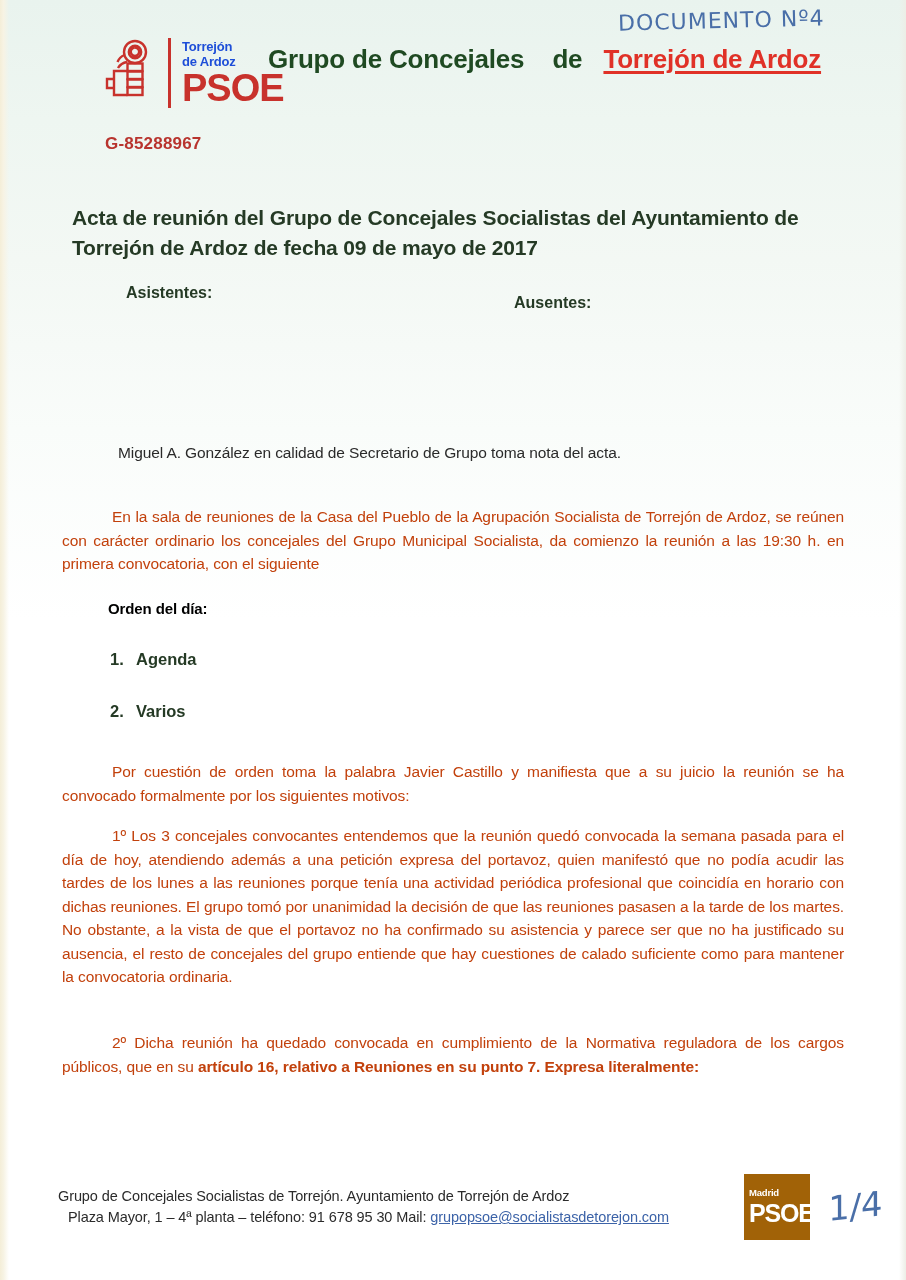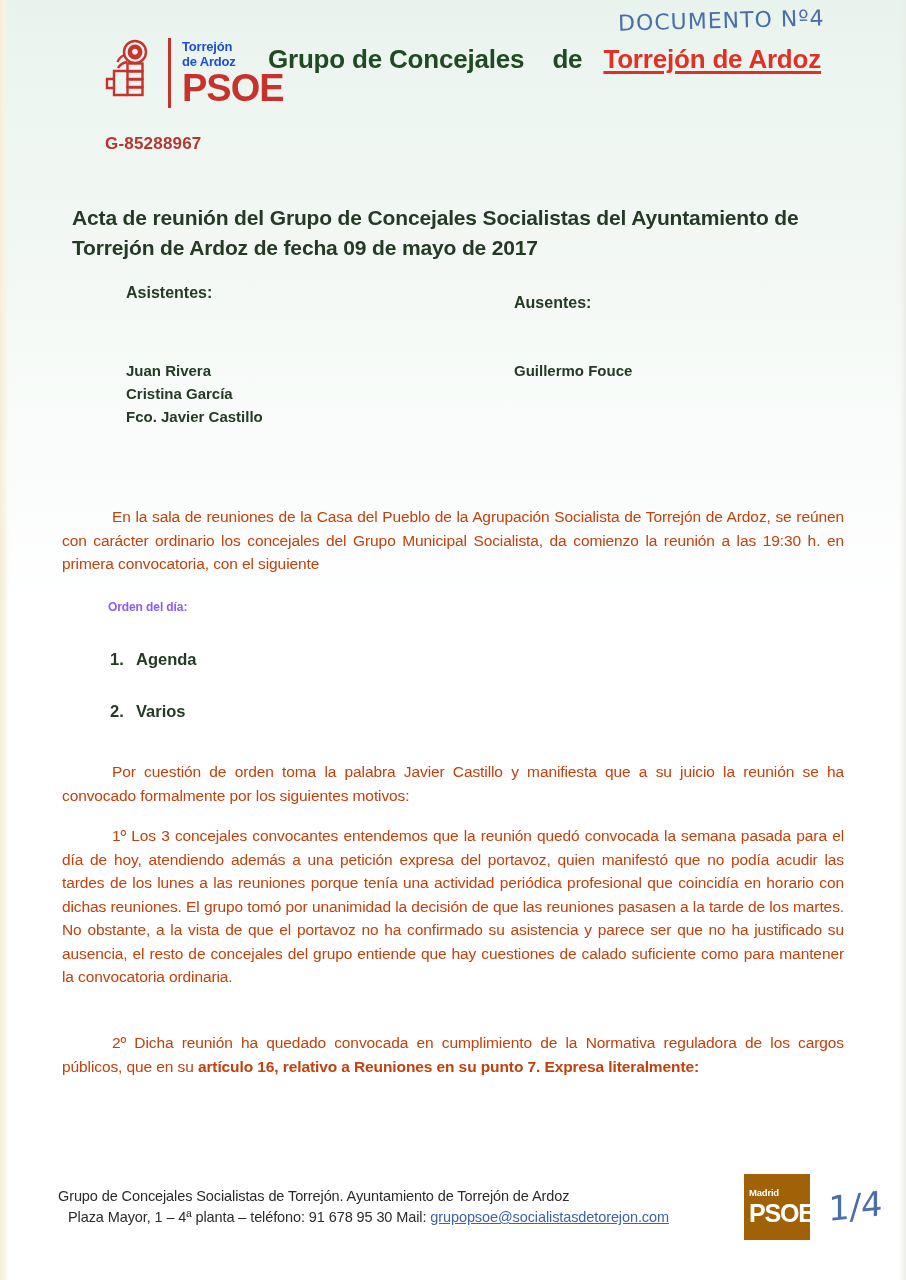--- a/index.html
+++ b/index.html
@@ -198,21 +198,21 @@
     font-size: 15.5px;
     line-height: 1.52;
     text-align: justify;
     letter-spacing: -0.1px;
   }
   .para .lead { padding-left: 50px; }
 
   #para-sala { left: 62px; top: 505px; width: 782px; }
   #para-orden-word {
     left: 108px; top: 598px;
-    font-size: 12px; font-weight: bold; color: #8b5cf6;
+    font-size: 15px; font-weight: bold; color: #000000;
   }
   .agenda-item {
     position: absolute;
     font-size: 16.5px;
     font-weight: bold;
     color: #253a25;
   }
   #agenda-1 { left: 110px; top: 650px; }
   #agenda-2 { left: 110px; top: 702px; }
   .agenda-num { display: inline-block; width: 26px; }
@@ -325,36 +325,23 @@
 
     <div class="attendees">
       <div class="att-row">
         <div class="att-col-a">
           <div class="att-head">Asistentes:</div>
         </div>
         <div>
           <div class="att-head right-head">Ausentes:</div>
         </div>
       </div>
-      <div class="att-row">
-        <div class="att-col-a">
-          <div class="att-names">
-            <div>Juan Rivera</div>
-            <div>Cristina García</div>
-            <div>Fco. Javier Castillo</div>
-          </div>
-        </div>
-        <div>
-          <div class="att-names right-names">
-            <div>Guillermo Fouce</div>
-          </div>
-        </div>
-      </div>
-    </div>
-
+    </div>
+
+    <div class="secretary-note">Miguel A. González en calidad de Secretario de Grupo toma nota del acta.</div>
 
     <div class="para" id="para-sala">
       <span class="lead"></span><span>En la sala de reuniones de la  Casa del Pueblo de la Agrupación Socialista de Torrejón de Ardoz, se reúnen con carácter ordinario los concejales del Grupo Municipal Socialista, da comienzo la reunión a las 19:30 h. en primera convocatoria, con el siguiente</span>
     </div>
 
     <div class="para" id="para-orden-word">Orden del día:</div>
 
     <div class="agenda-item" id="agenda-1">
       <span class="agenda-num">1.</span><span>Agenda</span>
     </div>

